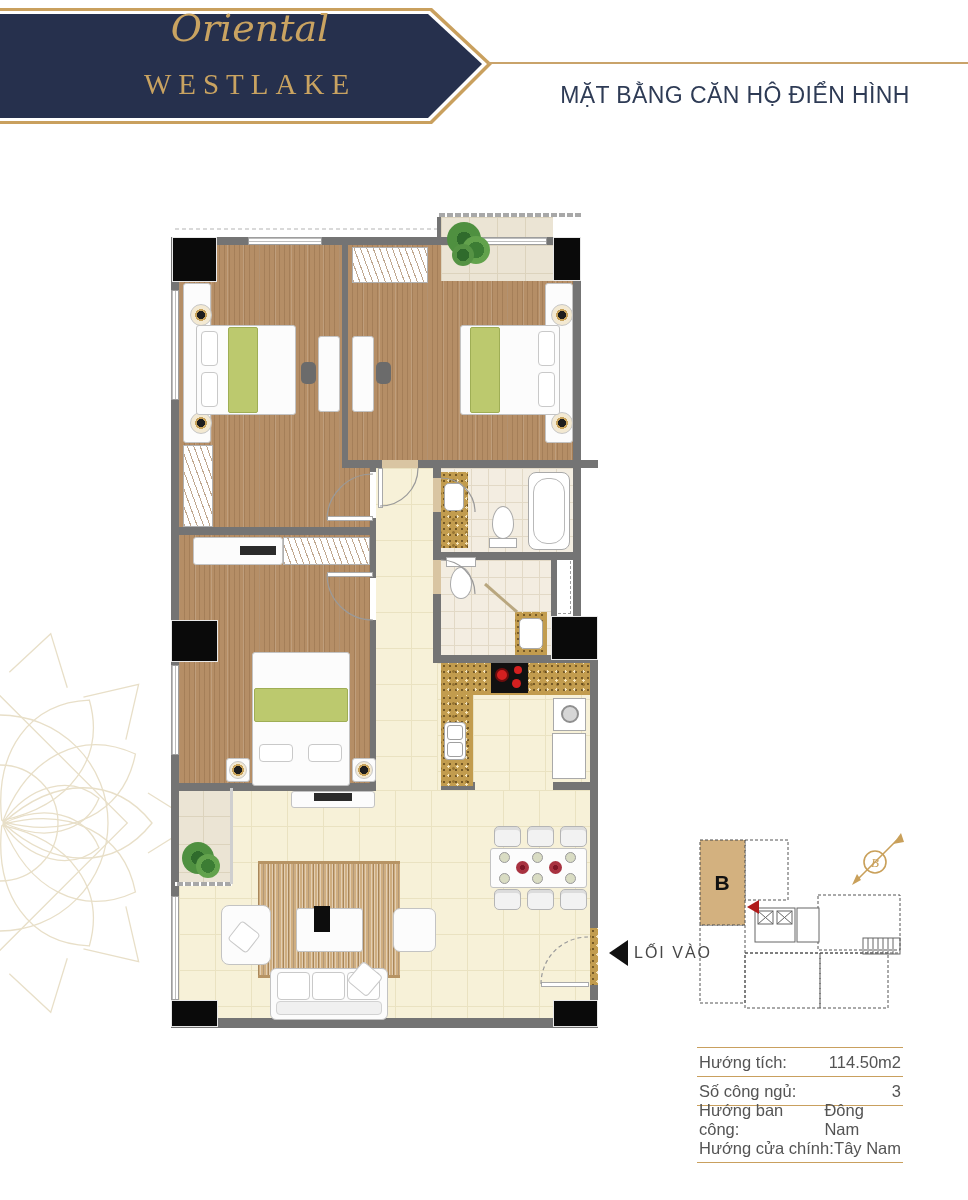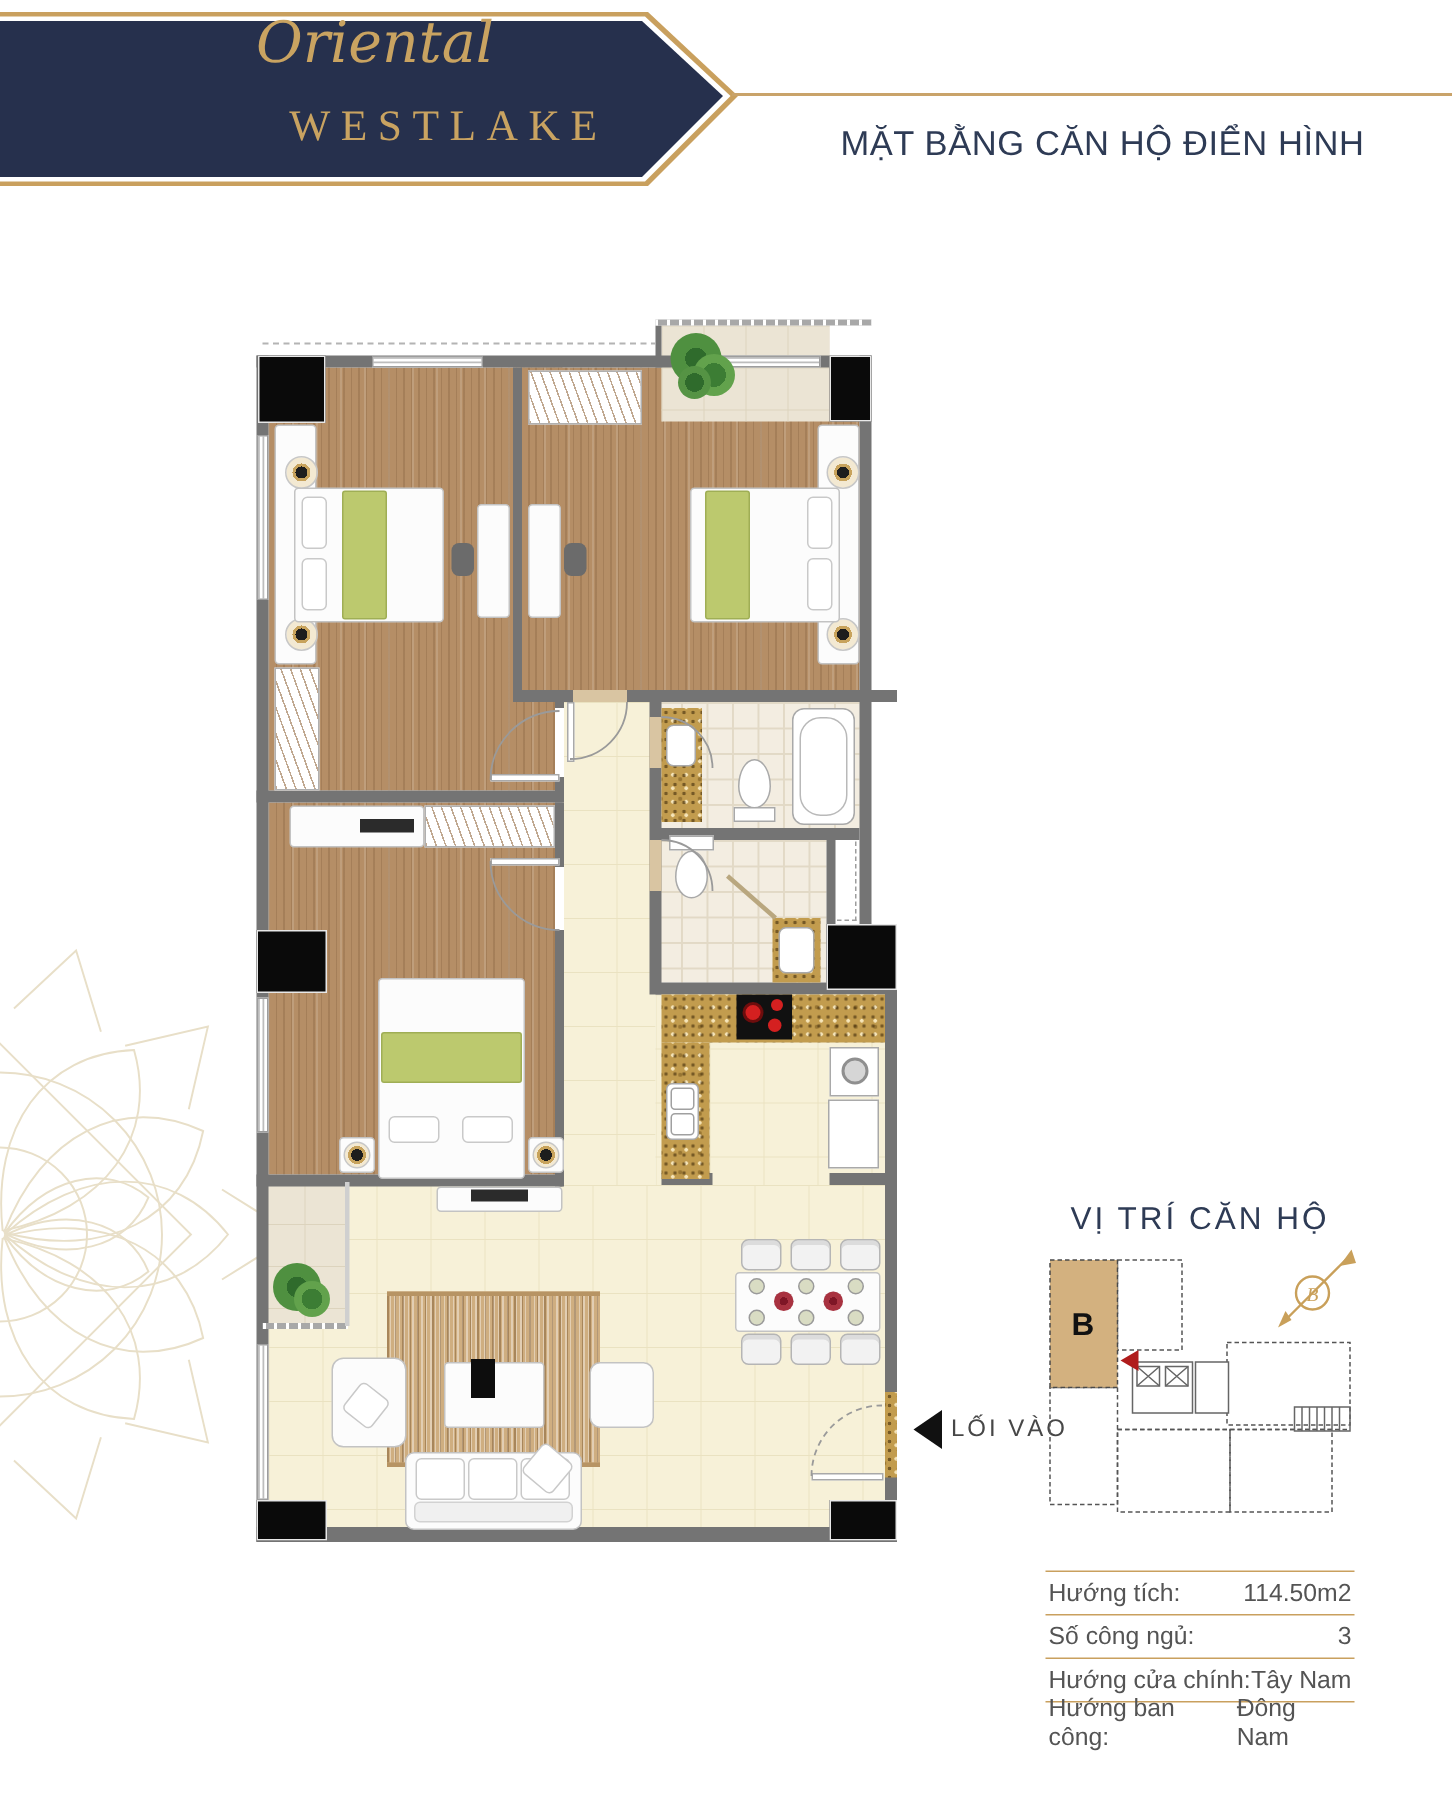--- a/index.html
+++ b/index.html
@@ -1,21 +1,21 @@
 <!DOCTYPE html>
 <html><head>
 <meta charset="utf-8">
 <style>
   html,body{margin:0;padding:0;background:#fff;}
   .page{position:relative;width:968px;height:1200px;background:#fff;overflow:hidden;
         font-family:"Liberation Sans",sans-serif;}
   .a{position:absolute;box-sizing:border-box;}
   
   .brand-script{font-family:"DejaVu Serif",serif;font-style:italic;font-size:38px;color:#c9a361;text-align:center;}
-  .brand-name{font-family:"Liberation Serif",serif;font-size:29px;letter-spacing:7px;color:#c9a361;text-align:right;}
+  .brand-name{font-family:"Liberation Serif",serif;font-size:29px;letter-spacing:7px;color:#c9a361;text-align:center;}
   .gold-line{background:#c9a36a;}
   .main-title{color:#2e3b55;font-size:23px;line-height:34px;text-align:center;letter-spacing:.4px;}
   
   .wood{background-color:#b58e66;background-image:
         repeating-linear-gradient(90deg,rgba(255,255,255,.14) 0 1px,transparent 1px 16px),
         repeating-linear-gradient(90deg,rgba(80,48,20,.16) 0 1px,transparent 1px 5px);}
   .tile-cream{background-color:#f7f1d8;background-image:
         linear-gradient(#eae2c1 1px,transparent 1px),linear-gradient(90deg,#eae2c1 1px,transparent 1px);
         background-size:36px 36px;}
   .tile-bath{background-color:#f3ede1;background-image:
@@ -283,21 +283,20 @@
         <path d="M541,984 A47,47 0 0 1 588,937" stroke-dasharray="4 3"></path>
       </g>
       <path d="M485,584 L517,612" stroke="#b9a77f" stroke-width="3" fill="none"></path>
       <path d="M175,229 H437" stroke="#b4b4b4" stroke-width="1.2" stroke-dasharray="4 3" fill="none"></path>
     </svg>
 
     <div class="a tri-left" style="left:609px;top:940px;"></div>
     <div class="a entry-text" style="left:634px;top:944px;">LỐI VÀO</div>
   </div>
 
-  <div class="a loc-title" style="left:690px;top:801px;width:220px;">VỊ TRÍ CĂN HỘ</div>
 
   <svg class="a" style="left:690px;top:830px;width:220px;height:185px" viewBox="0 0 220 185">
     <g fill="none" stroke="#555" stroke-width="1" stroke-dasharray="3 2">
       <rect x="55" y="10" width="43" height="60"></rect>
       <rect x="128" y="65" width="82" height="55"></rect>
       <rect x="10" y="95" width="45" height="78"></rect>
       <rect x="55" y="123" width="75" height="55"></rect>
       <rect x="130" y="123" width="68" height="55"></rect>
       <path d="M55,123 H210"></path>
     </g>
@@ -325,23 +324,23 @@
 
   <div class="a" style="left:697px;top:1047px;width:206px;">
     <div class="info-row">
       <span>Hướng tích:</span>
       <span>114.50m2</span>
     </div>
     <div class="info-row">
       <span>Số công ngủ:</span>
       <span>3</span>
     </div>
+    <div class="info-row" style="border-bottom:none;">
+      <span>Hướng ban công:</span>
+      <span>Đông Nam</span>
+    </div>
     <div class="info-row">
       <span>Hướng cửa chính:</span>
       <span>Tây Nam</span>
     </div>
-    <div class="info-row" style="border-bottom:none;">
-      <span>Hướng ban công:</span>
-      <span>Đông Nam</span>
-    </div>
   </div>
 
 </div>
 
 </body></html>

